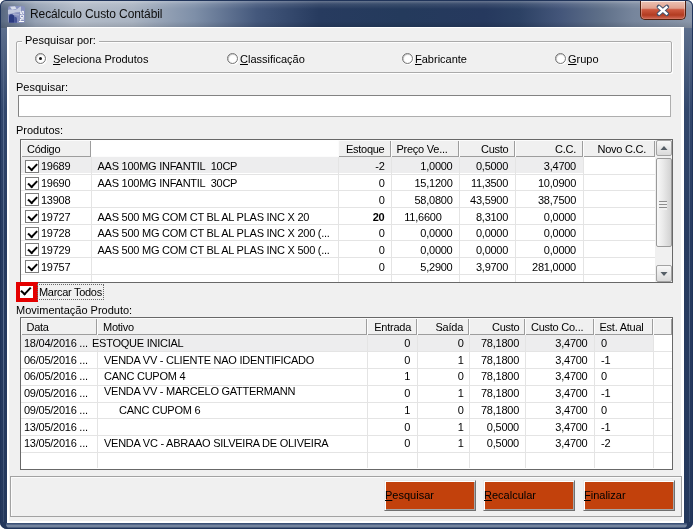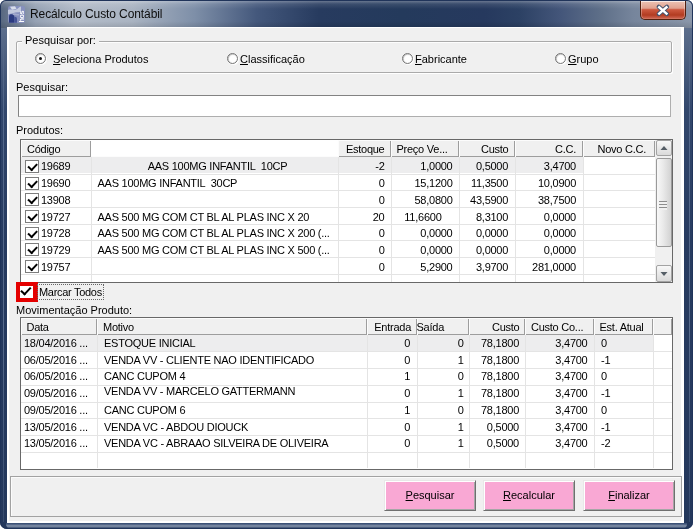--- a/index.html
+++ b/index.html
@@ -45,21 +45,21 @@
   border-left:2.1px solid #000; border-bottom:2.1px solid #000; transform:rotate(-47deg); }
 #sbar { position:absolute; background:#f0f0f0; }
 .sbtn { position:absolute; left:0.5px; width:16px; height:16.5px; background:linear-gradient(180deg,#f8f8f8,#dadada);
   border:1px solid #a3a3a3; border-radius:2px; overflow:hidden; }
 #sthumb { position:absolute; left:0.5px; top:18.5px; width:16px; height:88.5px;
   background:linear-gradient(90deg,#f8f8f8,#e9e9e9 45%,#d2d2d2); border:1px solid #9a9a9a; border-radius:2px; }
 #sgrip { position:absolute; left:4px; top:61px; width:8px; height:9px;
   background:repeating-linear-gradient(180deg,#8f8f8f 0 1px,#f2f2f2 1px 3px); }
 #bpanel { position:absolute; left:0.5px; top:448px; width:672px; height:40.5px;
   border:1px solid #a2a2a2; box-shadow:inset 1px 1px 0 #fbfbfb; }
-.btn { position:absolute; top:452px; width:92px; height:31px; background:#f9a8d4; text-align:center;
+.btn { position:absolute; top:452px; width:92px; height:31px; background:#c2410c; text-align:left;
   line-height:29px; font-size:11px;
   border:1px solid; border-color:#e8e8e8 #6f6f6f #6f6f6f #e8e8e8;
   box-shadow:inset 1px 1px 0 #ffffff, inset -1px -1px 0 #a6a6a6; }
 #redbox { position:absolute; left:6.5px; top:253.5px; width:22px; height:20px; background:#e40000; }
 #redbox .inner { position:absolute; left:4.5px; top:4px; width:13px; height:12.5px; background:#fff; }
 #redbox .inner::after { content:""; position:absolute; left:1.1px; top:1.6px; width:7.6px; height:4.2px;
   border-left:2.2px solid #000; border-bottom:2.2px solid #000; transform:rotate(-47deg); }
 #mtfocus { position:absolute; left:28px; top:256px; width:67px; height:16px; border:1px dotted #666; }
 </style>
 </head>
@@ -125,42 +125,42 @@
 <div class="vline" style="left:574.0px;top:128.8px;height:125.19999999999999px;"></div>
 <div class="hline" style="left:11.5px;top:145.5px;width:634.0px;"></div>
 <div class="hline" style="left:11.5px;top:162.20000000000002px;width:634.0px;"></div>
 <div class="hline" style="left:11.5px;top:178.9px;width:634.0px;"></div>
 <div class="hline" style="left:11.5px;top:195.60000000000002px;width:634.0px;"></div>
 <div class="hline" style="left:11.5px;top:212.3px;width:634.0px;"></div>
 <div class="hline" style="left:11.5px;top:229.0px;width:634.0px;"></div>
 <div class="hline" style="left:11.5px;top:245.7px;width:634.0px;"></div>
 <div class="cb" style="left:16.0px;top:131.8px;"></div>
 <div class="cell" style="left:32.0px;top:130.4px;width:49.5px;">19689</div>
-<div class="cell" style="left:81.5px;top:130.4px;width:247.0px;padding-left:7px;text-align:center;">AAS 100MG INFANTIL  10CP</div>
+<div class="cell" style="left:81.5px;top:130.4px;width:247.0px;padding-left:7px;">AAS 100MG INFANTIL  10CP</div>
 <div class="cell" style="left:328.5px;top:130.4px;width:53.0px;text-align:right;padding-right:6px;">-2</div>
 <div class="cell" style="left:381.5px;top:130.4px;width:68.0px;text-align:right;padding-right:6px;">1,0000</div>
 <div class="cell" style="left:449.5px;top:130.4px;width:56.0px;text-align:right;padding-right:6.4px;">0,5000</div>
 <div class="cell" style="left:505.5px;top:130.4px;width:68.5px;text-align:right;padding-right:7px;">3,4700</div>
 <div class="cb" style="left:16.0px;top:148.5px;"></div>
 <div class="cell" style="left:32.0px;top:147.1px;width:49.5px;">19690</div>
 <div class="cell" style="left:81.5px;top:147.1px;width:247.0px;padding-left:7px;">AAS 100MG INFANTIL  30CP</div>
 <div class="cell" style="left:328.5px;top:147.1px;width:53.0px;text-align:right;padding-right:6px;">0</div>
 <div class="cell" style="left:381.5px;top:147.1px;width:68.0px;text-align:right;padding-right:6px;">15,1200</div>
 <div class="cell" style="left:449.5px;top:147.1px;width:56.0px;text-align:right;padding-right:6.4px;">11,3500</div>
 <div class="cell" style="left:505.5px;top:147.1px;width:68.5px;text-align:right;padding-right:7px;">10,0900</div>
 <div class="cb" style="left:16.0px;top:165.20000000000002px;"></div>
 <div class="cell" style="left:32.0px;top:163.8px;width:49.5px;">13908</div>
 <div class="cell" style="left:328.5px;top:163.8px;width:53.0px;text-align:right;padding-right:6px;">0</div>
 <div class="cell" style="left:381.5px;top:163.8px;width:68.0px;text-align:right;padding-right:6px;">58,0800</div>
 <div class="cell" style="left:449.5px;top:163.8px;width:56.0px;text-align:right;padding-right:6.4px;">43,5900</div>
 <div class="cell" style="left:505.5px;top:163.8px;width:68.5px;text-align:right;padding-right:7px;">38,7500</div>
 <div class="cb" style="left:16.0px;top:181.9px;"></div>
 <div class="cell" style="left:32.0px;top:180.5px;width:49.5px;">19727</div>
 <div class="cell" style="left:81.5px;top:180.5px;width:247.0px;padding-left:7px;">AAS 500 MG COM CT BL AL PLAS INC X 20</div>
-<div class="cell" style="left:328.5px;top:180.5px;width:53.0px;text-align:right;padding-right:6px;">20</div>
+<div class="cell" style="left:328.5px;top:180.5px;width:53.0px;text-align:right;padding-right:6px;font-weight:bold;">20</div>
 <div class="cell" style="left:381.5px;top:180.5px;width:68.0px;text-align:right;padding-right:17px;">11,6600</div>
 <div class="cell" style="left:449.5px;top:180.5px;width:56.0px;text-align:right;padding-right:6.4px;">8,3100</div>
 <div class="cell" style="left:505.5px;top:180.5px;width:68.5px;text-align:right;padding-right:7px;">0,0000</div>
 <div class="cb" style="left:16.0px;top:198.60000000000002px;"></div>
 <div class="cell" style="left:32.0px;top:197.20000000000002px;width:49.5px;">19728</div>
 <div class="cell" style="left:81.5px;top:197.20000000000002px;width:247.0px;padding-left:7px;">AAS 500 MG COM CT BL AL PLAS INC X 200 (...</div>
 <div class="cell" style="left:328.5px;top:197.20000000000002px;width:53.0px;text-align:right;padding-right:6px;">0</div>
 <div class="cell" style="left:381.5px;top:197.20000000000002px;width:68.0px;text-align:right;padding-right:6px;">0,0000</div>
 <div class="cell" style="left:449.5px;top:197.20000000000002px;width:56.0px;text-align:right;padding-right:6.4px;">0,0000</div>
 <div class="cell" style="left:505.5px;top:197.20000000000002px;width:68.5px;text-align:right;padding-right:7px;">0,0000</div>
@@ -191,42 +191,42 @@
     <div id="redbox">
         <div class="inner"></div>
       </div>
     <div id="mtfocus"></div>
     <div class="lbl" style="left:30px;top:258px;letter-spacing:-0.3px;">Marcar Todos</div>
     <div class="lbl" style="left:7px;top:276px;">Movimentação Produto:</div>
 <div class="grid" style="left:10.5px;top:289.0px;width:653px;height:152.5px;"></div>
 <div class="gh" style="left:11.5px;top:290.0px;width:76.5px;height:16.7px;line-height:14.299999999999999px;padding-top:2.4px;padding-left:6px;">Data</div>
 <div class="gh" style="left:88.0px;top:290.0px;width:269.5px;height:16.7px;line-height:14.299999999999999px;padding-top:2.4px;padding-left:6px;">Motivo</div>
 <div class="gh" style="left:357.5px;top:290.0px;width:50.0px;height:16.7px;line-height:14.299999999999999px;padding-top:2.4px;text-align:right;padding-right:5.5px;">Entrada</div>
-<div class="gh" style="left:407.5px;top:290.0px;width:52.5px;height:16.7px;line-height:14.299999999999999px;padding-top:2.4px;text-align:left;padding-right:6px;">Saída</div>
+<div class="gh" style="left:407.5px;top:290.0px;width:52.5px;height:16.7px;line-height:14.299999999999999px;padding-top:2.4px;text-align:right;padding-right:6px;">Saída</div>
 <div class="gh" style="left:460.0px;top:290.0px;width:56px;height:16.7px;line-height:14.299999999999999px;padding-top:2.4px;text-align:right;padding-right:5.5px;">Custo</div>
 <div class="gh" style="left:516.0px;top:290.0px;width:68.5px;height:16.7px;line-height:14.299999999999999px;padding-top:2.4px;padding-left:6px;">Custo Co...</div>
 <div class="gh" style="left:584.5px;top:290.0px;width:59.5px;height:16.7px;line-height:14.299999999999999px;padding-top:2.4px;padding-left:6px;">Est. Atual</div>
 <div class="gh" style="left:644.0px;top:290.0px;width:18.5px;height:16.7px;line-height:14.299999999999999px;padding-top:2.4px;padding-left:0px;"></div>
 <div class="rowhl" style="left:11.5px;top:306.7px;width:632.5px;height:16.7px;"></div>
 <div class="vline" style="left:88.0px;top:306.7px;height:133.8px;"></div>
 <div class="vline" style="left:357.5px;top:306.7px;height:133.8px;"></div>
 <div class="vline" style="left:407.5px;top:306.7px;height:133.8px;"></div>
 <div class="vline" style="left:460.0px;top:306.7px;height:133.8px;"></div>
 <div class="vline" style="left:516.0px;top:306.7px;height:133.8px;"></div>
 <div class="vline" style="left:584.5px;top:306.7px;height:133.8px;"></div>
 <div class="vline" style="left:644.0px;top:306.7px;height:133.8px;"></div>
 <div class="hline" style="left:11.5px;top:323.4px;width:651.0px;"></div>
 <div class="hline" style="left:11.5px;top:340.09999999999997px;width:651.0px;"></div>
 <div class="hline" style="left:11.5px;top:356.79999999999995px;width:651.0px;"></div>
 <div class="hline" style="left:11.5px;top:373.5px;width:651.0px;"></div>
 <div class="hline" style="left:11.5px;top:390.2px;width:651.0px;"></div>
 <div class="hline" style="left:11.5px;top:406.9px;width:651.0px;"></div>
 <div class="hline" style="left:11.5px;top:423.59999999999997px;width:651.0px;"></div>
 <div class="cell" style="left:11.5px;top:307.0px;width:76.5px;padding-left:3.5px;">18/04/2016 ...</div>
-<div class="cell" style="left:88.0px;top:307.0px;width:269.5px;padding-left:7px;">ESTOQUE INICIAL</div>
+<div class="cell" style="left:76px;top:307.0px;width:269.5px;padding-left:7px;">ESTOQUE INICIAL</div>
 <div class="cell" style="left:357.5px;top:307.0px;width:50.0px;text-align:right;padding-right:6.5px;">0</div>
 <div class="cell" style="left:407.5px;top:307.0px;width:52.5px;text-align:right;padding-right:5.5px;">0</div>
 <div class="cell" style="left:460.0px;top:307.0px;width:56px;text-align:right;padding-right:6px;">78,1800</div>
 <div class="cell" style="left:516.0px;top:307.0px;width:68.5px;text-align:right;padding-right:6px;">3,4700</div>
 <div class="cell" style="left:584.5px;top:307.0px;width:59.5px;padding-left:7.5px;">0</div>
 <div class="cell" style="left:11.5px;top:323.7px;width:76.5px;padding-left:3.5px;">06/05/2016 ...</div>
 <div class="cell" style="left:88.0px;top:323.7px;width:269.5px;padding-left:7px;">VENDA VV - CLIENTE NAO IDENTIFICADO</div>
 <div class="cell" style="left:357.5px;top:323.7px;width:50.0px;text-align:right;padding-right:6.5px;">0</div>
 <div class="cell" style="left:407.5px;top:323.7px;width:52.5px;text-align:right;padding-right:5.5px;">1</div>
 <div class="cell" style="left:460.0px;top:323.7px;width:56px;text-align:right;padding-right:6px;">78,1800</div>
@@ -240,28 +240,27 @@
 <div class="cell" style="left:516.0px;top:340.4px;width:68.5px;text-align:right;padding-right:6px;">3,4700</div>
 <div class="cell" style="left:584.5px;top:340.4px;width:59.5px;padding-left:7.5px;">0</div>
 <div class="cell" style="left:11.5px;top:357.09999999999997px;width:76.5px;padding-left:3.5px;">09/05/2016 ...</div>
 <div class="cell" style="left:88.0px;top:355px;width:269.5px;padding-left:7px;">VENDA VV - MARCELO GATTERMANN</div>
 <div class="cell" style="left:357.5px;top:357.09999999999997px;width:50.0px;text-align:right;padding-right:6.5px;">0</div>
 <div class="cell" style="left:407.5px;top:357.09999999999997px;width:52.5px;text-align:right;padding-right:5.5px;">1</div>
 <div class="cell" style="left:460.0px;top:357.09999999999997px;width:56px;text-align:right;padding-right:6px;">78,1800</div>
 <div class="cell" style="left:516.0px;top:357.09999999999997px;width:68.5px;text-align:right;padding-right:6px;">3,4700</div>
 <div class="cell" style="left:584.5px;top:357.09999999999997px;width:59.5px;padding-left:7.5px;">-1</div>
 <div class="cell" style="left:11.5px;top:373.8px;width:76.5px;padding-left:3.5px;">09/05/2016 ...</div>
-<div class="cell" style="left:88.0px;top:373.8px;width:269.5px;padding-left:7px;">CANC CUPOM 6</div>
+<div class="cell" style="left:88.0px;top:373.8px;width:269.5px;padding-left:22px;">CANC CUPOM 6</div>
 <div class="cell" style="left:357.5px;top:373.8px;width:50.0px;text-align:right;padding-right:6.5px;">1</div>
 <div class="cell" style="left:407.5px;top:373.8px;width:52.5px;text-align:right;padding-right:5.5px;">0</div>
 <div class="cell" style="left:460.0px;top:373.8px;width:56px;text-align:right;padding-right:6px;">78,1800</div>
 <div class="cell" style="left:516.0px;top:373.8px;width:68.5px;text-align:right;padding-right:6px;">3,4700</div>
 <div class="cell" style="left:584.5px;top:373.8px;width:59.5px;padding-left:7.5px;">0</div>
 <div class="cell" style="left:11.5px;top:390.5px;width:76.5px;padding-left:3.5px;">13/05/2016 ...</div>
-<div class="cell" style="left:88.0px;top:390.5px;width:269.5px;padding-left:7px;">VENDA VC - ABDOU DIOUCK</div>
 <div class="cell" style="left:357.5px;top:390.5px;width:50.0px;text-align:right;padding-right:6.5px;">0</div>
 <div class="cell" style="left:407.5px;top:390.5px;width:52.5px;text-align:right;padding-right:5.5px;">1</div>
 <div class="cell" style="left:460.0px;top:390.5px;width:56px;text-align:right;padding-right:6px;">0,5000</div>
 <div class="cell" style="left:516.0px;top:390.5px;width:68.5px;text-align:right;padding-right:6px;">3,4700</div>
 <div class="cell" style="left:584.5px;top:390.5px;width:59.5px;padding-left:7.5px;">-1</div>
 <div class="cell" style="left:11.5px;top:407.2px;width:76.5px;padding-left:3.5px;">13/05/2016 ...</div>
 <div class="cell" style="left:88.0px;top:407.2px;width:269.5px;padding-left:7px;">VENDA VC - ABRAAO SILVEIRA DE OLIVEIRA</div>
 <div class="cell" style="left:357.5px;top:407.2px;width:50.0px;text-align:right;padding-right:6.5px;">0</div>
 <div class="cell" style="left:407.5px;top:407.2px;width:52.5px;text-align:right;padding-right:5.5px;">1</div>
 <div class="cell" style="left:460.0px;top:407.2px;width:56px;text-align:right;padding-right:6px;">0,5000</div>

